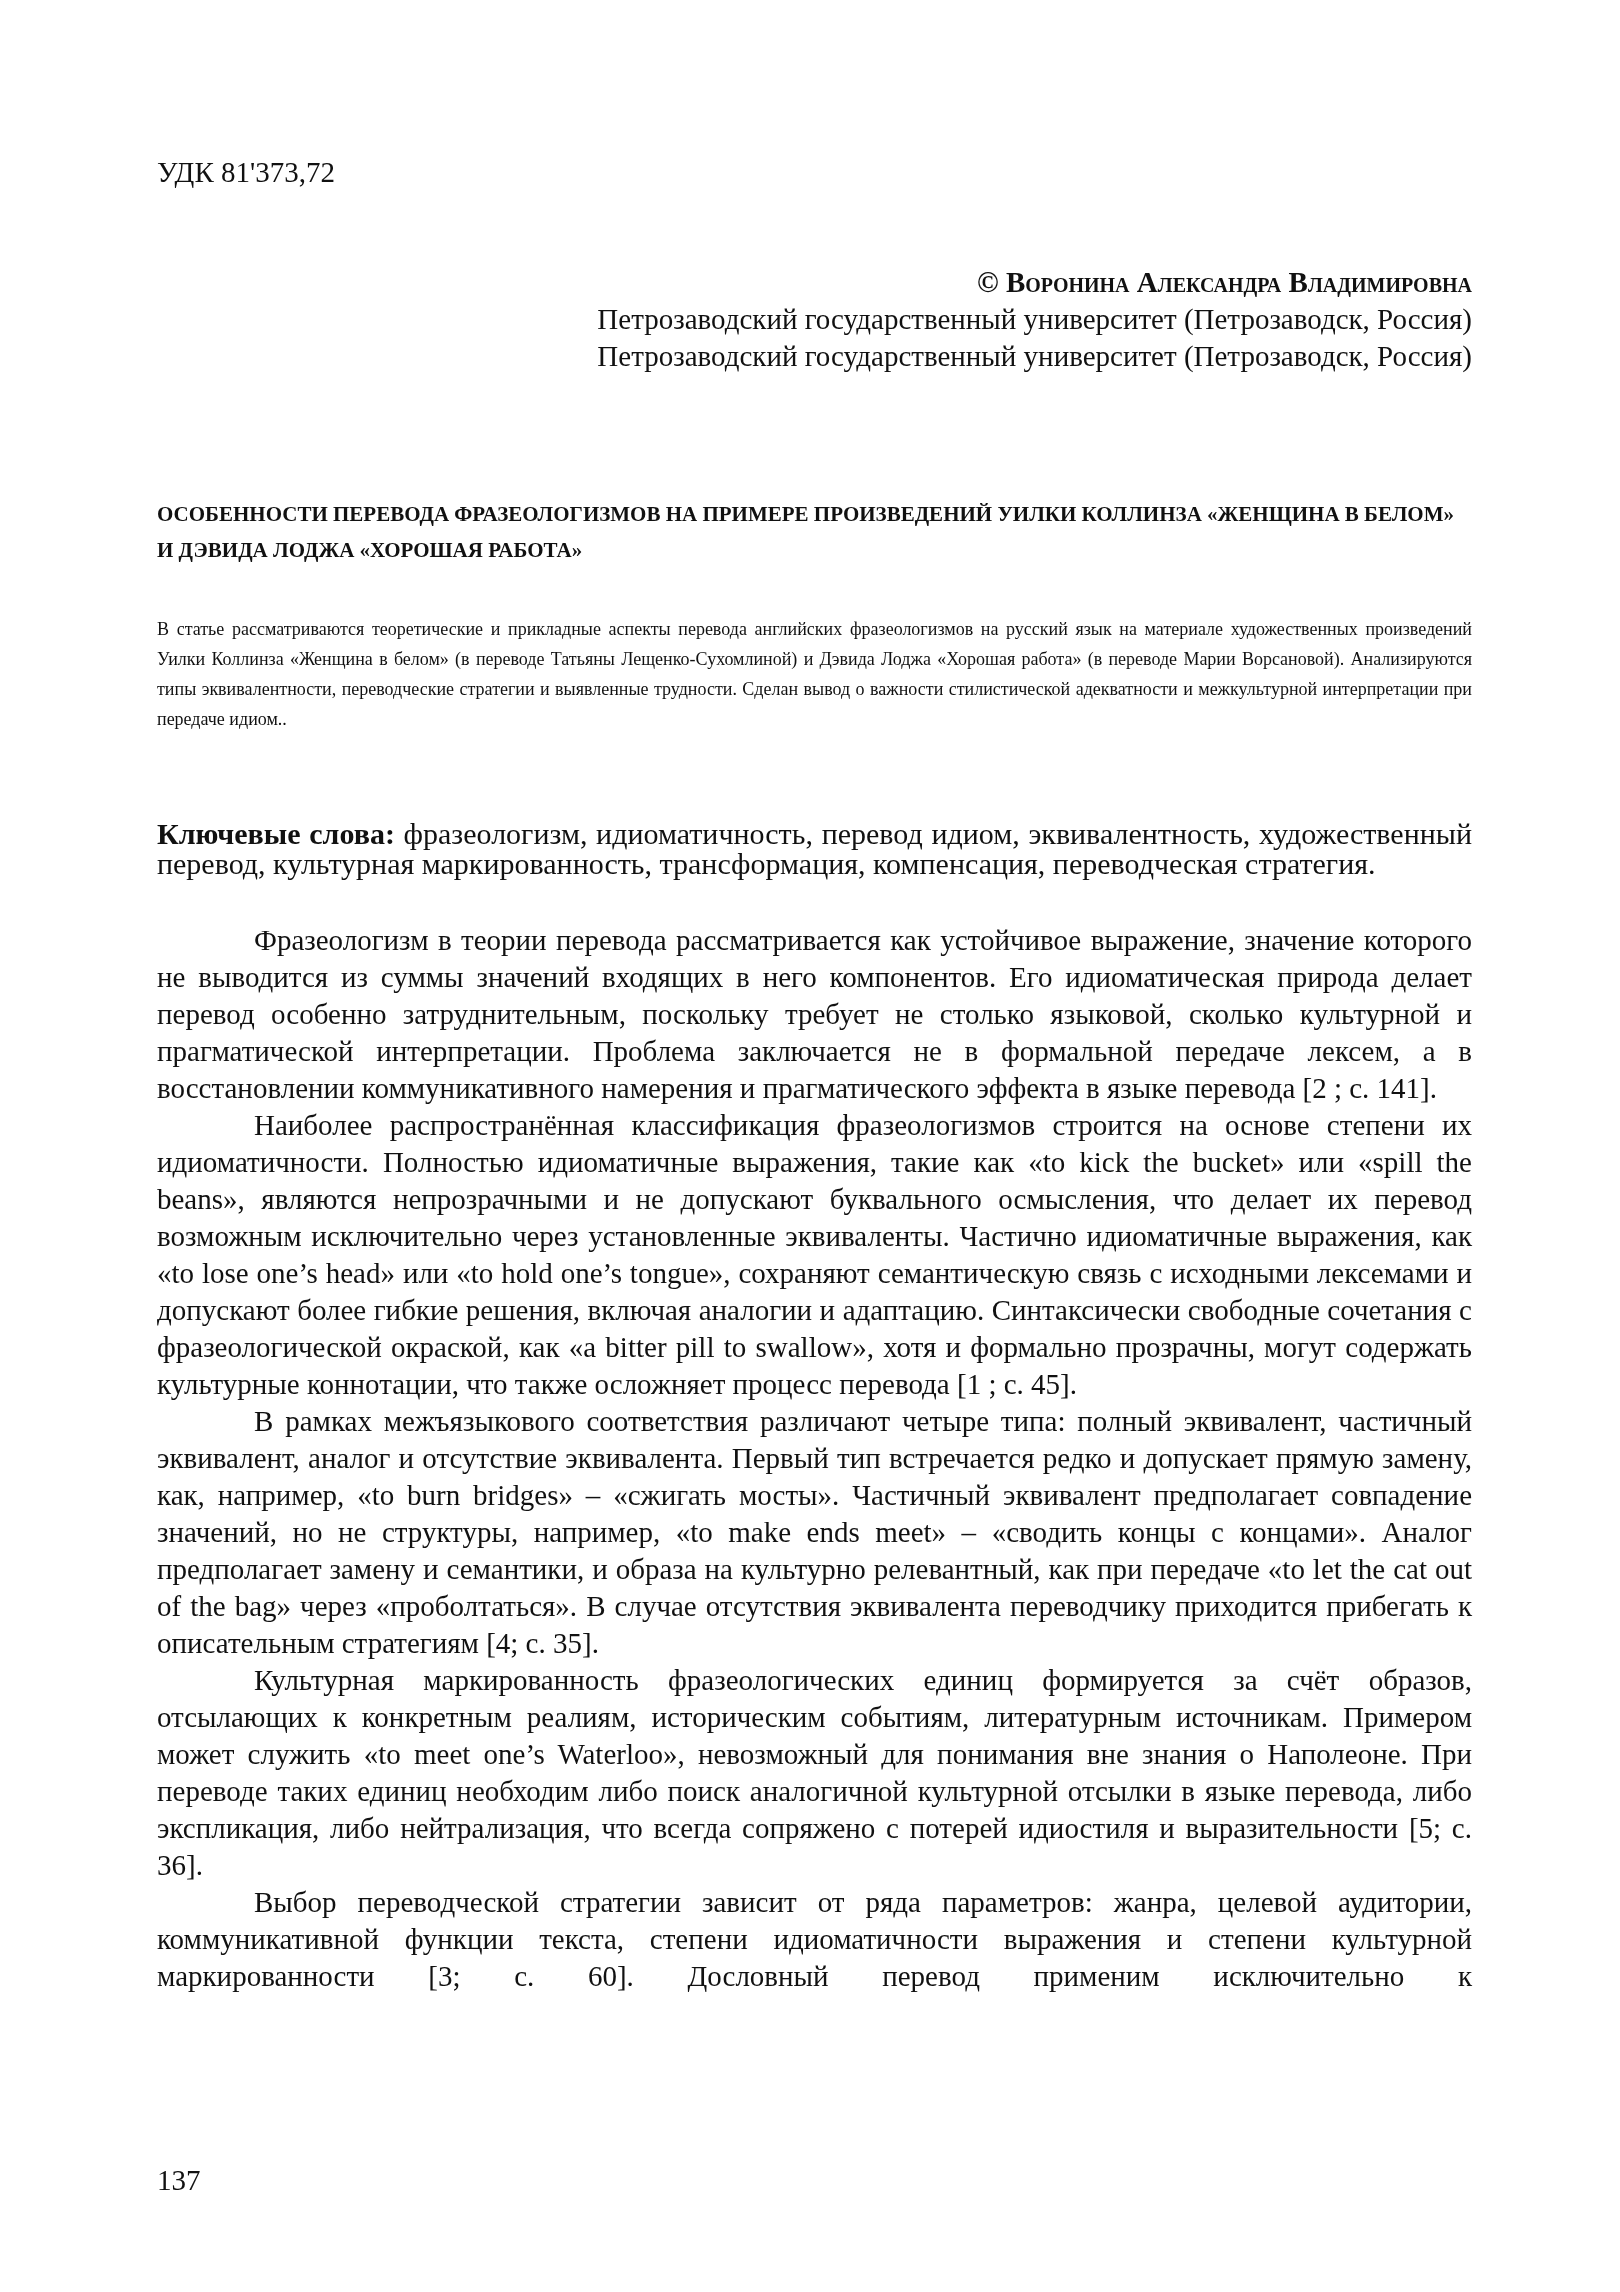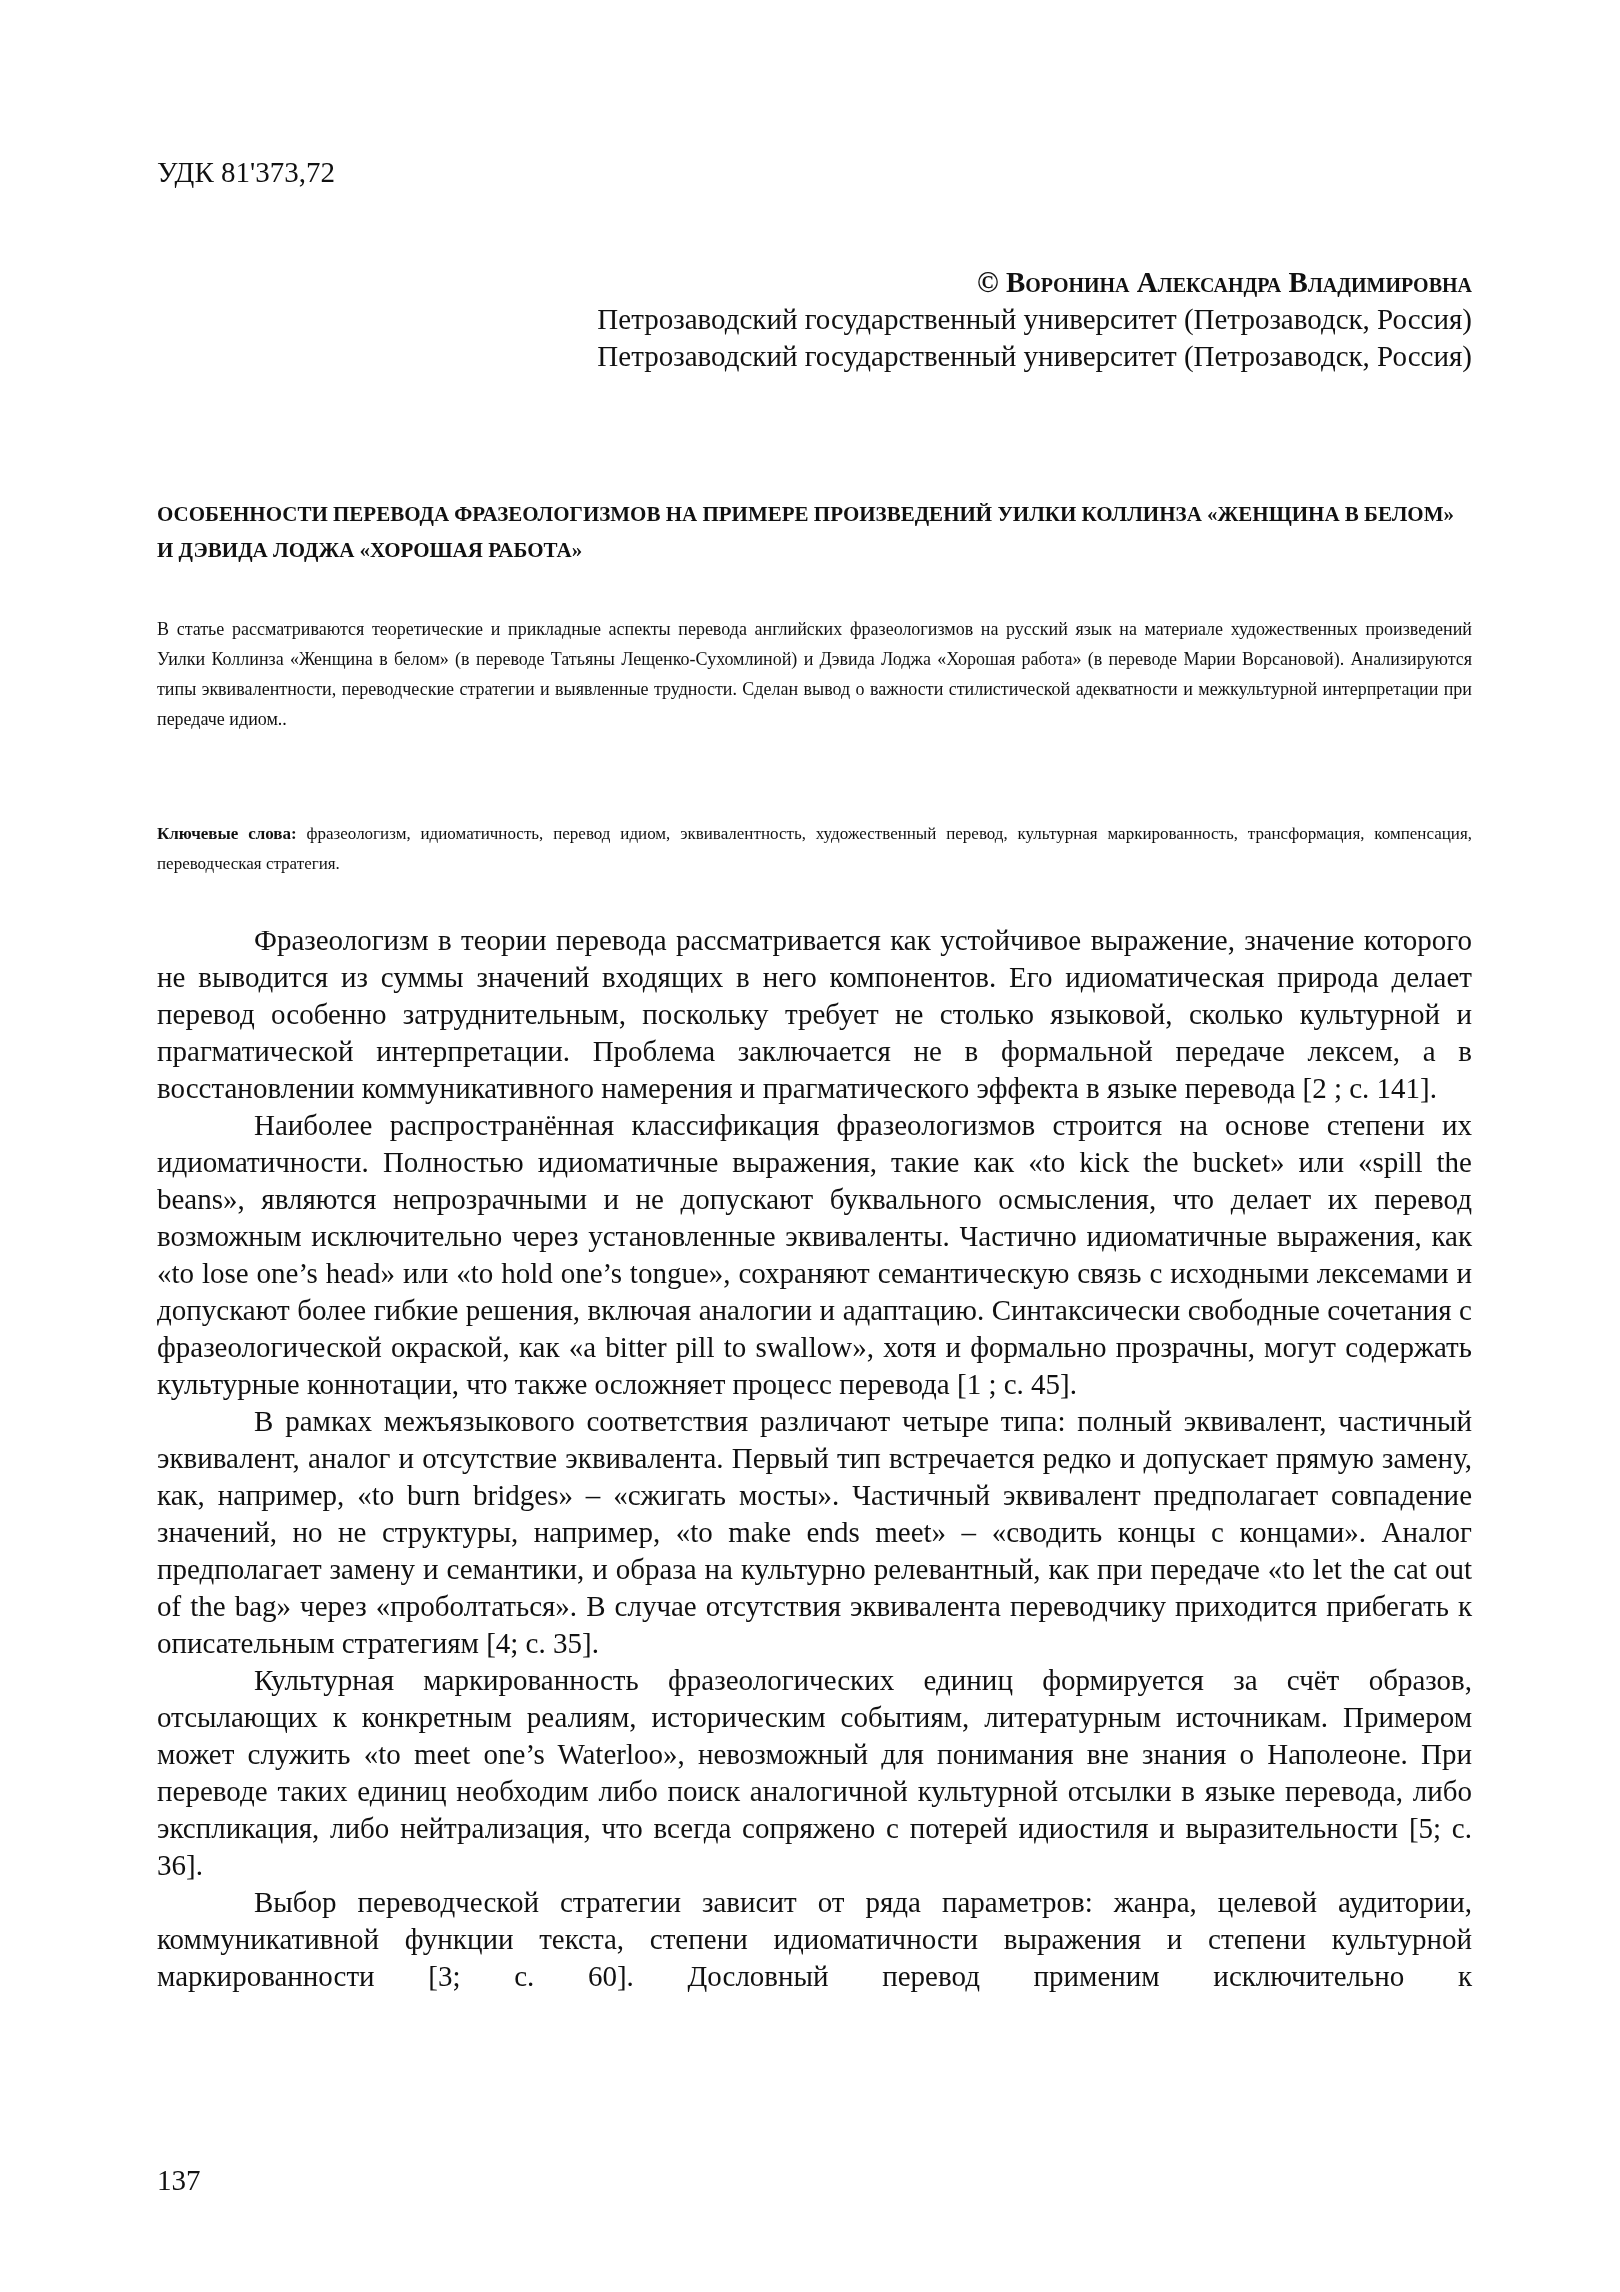--- a/index.html
+++ b/index.html
@@ -26,21 +26,21 @@
     position: absolute; top: 496px; left: 0; width: 1315px;
     font-weight: bold; font-size: 21px; line-height: 36px;
     text-transform: none;
   }
   .abstract {
     position: absolute; top: 614px; left: 0; width: 1315px;
     font-size: 18px; line-height: 30px; text-align: justify;
   }
   .keywords {
     position: absolute; top: 819px; left: 0; width: 1315px;
-    font-size: 17px; line-height: 30px; text-align: justify;
+    font-size: 30px; line-height: 30px; text-align: justify;
   }
   .kw-label { font-weight: bold; }
   .body-text {
     position: absolute; top: 922px; left: 0; width: 1315px;
     font-size: 29px; line-height: 37px; text-align: justify;
   }
   .body-text p { margin: 0; text-indent: 97px; }
   .page-number {
     position: absolute; top: 2163px; left: 0; width: 1315px;
     text-align: left; font-size: 29px; line-height: 35px;

